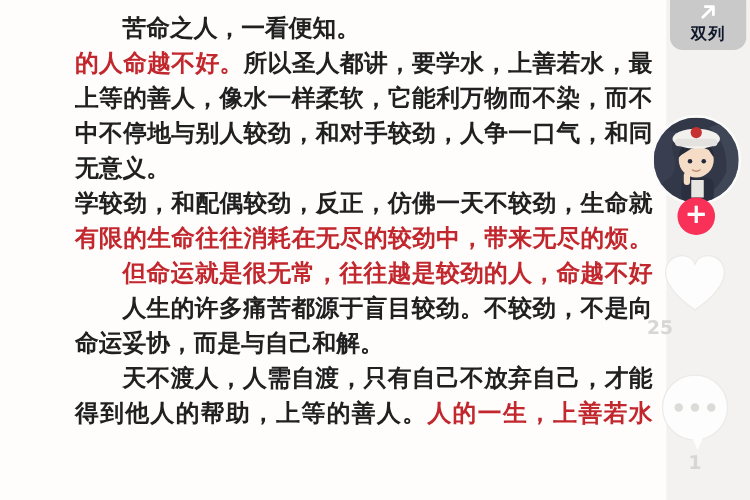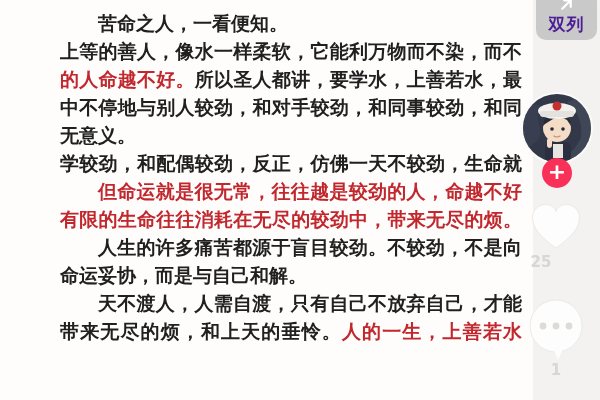--- a/index.html
+++ b/index.html
@@ -44,21 +44,21 @@
     background: var(--button_gray, #c9c9c9);
     border-radius: 10px;
     display: flex; flex-direction: column;
     align-items: center; justify-content: flex-end;
     padding-bottom: 4px;
     box-sizing: border-box;
     cursor: pointer;
   }
   .view-toggle .arrow { width: 15px; height: 15px; margin-bottom: 1px; }
   .view-toggle .vt-label {
-    color: #4c1d95; font-size: 17px; font-weight: 700; letter-spacing: 1px;
+    color: #0f172a; font-size: 13px; font-weight: 700; letter-spacing: 1px;
   }
   .avatar {
     position: absolute;
     left: 523px; top: 94px;
     width: 68px; height: 68px;
     border-radius: 50%;
     overflow: hidden;
     cursor: pointer;
     box-shadow: 0 0 0 2px #fbfbfa;
   }
@@ -74,21 +74,21 @@
     cursor: pointer;
   }
   .like-btn {
     position: absolute;
     left: 528px; top: 202px;
     width: 56px; height: 50px;
     cursor: pointer;
   }
   .like-count {
     position: absolute;
-    left: 518px; top: 253px;
+    left: 505px; top: 253px;
     width: 46px;
     text-align: center;
     font-size: 15px; font-weight: 700;
     color: var(--count_gray, #d8d6d3);
   }
   .comment-btn {
     position: absolute;
     left: 526px; top: 297px;
     width: 60px; height: 64px;
     cursor: pointer;
@@ -100,31 +100,31 @@
     text-align: center;
     font-size: 15px; font-weight: 700;
     color: var(--count_gray, #d8d6d3);
   }
 </style>
 </head>
 <body>
 
 <div class="text-area">
   <div class="ln indent"><span class="seg-black">苦命之人，一看便知。</span></div>
+  <div class="ln fill"><span class="seg-red">的人命越不好。</span><span class="seg-black">所以圣人都讲，要学水，上善若水，最</span></div>
   <div class="ln fill"><span class="seg-black">上等的善人，像水一样柔软，它能利万物而不染，而不</span></div>
-  <div class="ln fill"><span class="seg-red">的人命越不好。</span><span class="seg-black">所以圣人都讲，要学水，上善若水，最</span></div>
-  <div class="ln fill"><span class="seg-black">中不停地与别人较劲，和对手较劲，和同事较劲，和同</span></div>
+  <div class="ln fill"><span class="seg-black">中不停地与别人较劲，和对手较劲，人争一口气，和同</span></div>
   <div class="ln"><span class="seg-black">无意义。</span></div>
   <div class="ln fill"><span class="seg-black">学较劲，和配偶较劲，反正，仿佛一天不较劲，生命就</span></div>
+  <div class="ln fill"><span class="seg-red">有限的生命往往消耗在无尽的较劲中，带来无尽的烦。</span></div>
   <div class="ln indent fill"><span class="seg-red">但命运就是很无常，往往越是较劲的人，命越不好</span></div>
-  <div class="ln fill"><span class="seg-red">有限的生命往往消耗在无尽的较劲中，带来无尽的烦。</span></div>
   <div class="ln indent fill"><span class="seg-black">人生的许多痛苦都源于盲目较劲。不较劲，不是向</span></div>
   <div class="ln"><span class="seg-black">命运妥协，而是与自己和解。</span></div>
   <div class="ln indent fill"><span class="seg-black">天不渡人，人需自渡，只有自己不放弃自己，才能</span></div>
-  <div class="ln fill"><span class="seg-black">带来无尽的烦，和上天的垂怜。</span><span class="seg-red">人的一生，上善若水</span></div>
+  <div class="ln fill"><span class="seg-black">得到他人的帮助，上等的善人。</span><span class="seg-red">人的一生，上善若水</span></div>
 </div>
 
 <div class="side-rail"></div>
 
 <div class="view-toggle">
   <svg class="arrow" viewBox="0 0 16 16">
     <path d="M3.5 12.5 L12 4 M5.5 3.5 L12.5 3.5 L12.5 10.5" fill="none" stroke="#ffffff" stroke-width="2.4" stroke-linecap="round" stroke-linejoin="round"></path>
   </svg>
   <span class="vt-label">双列</span>
 </div>

